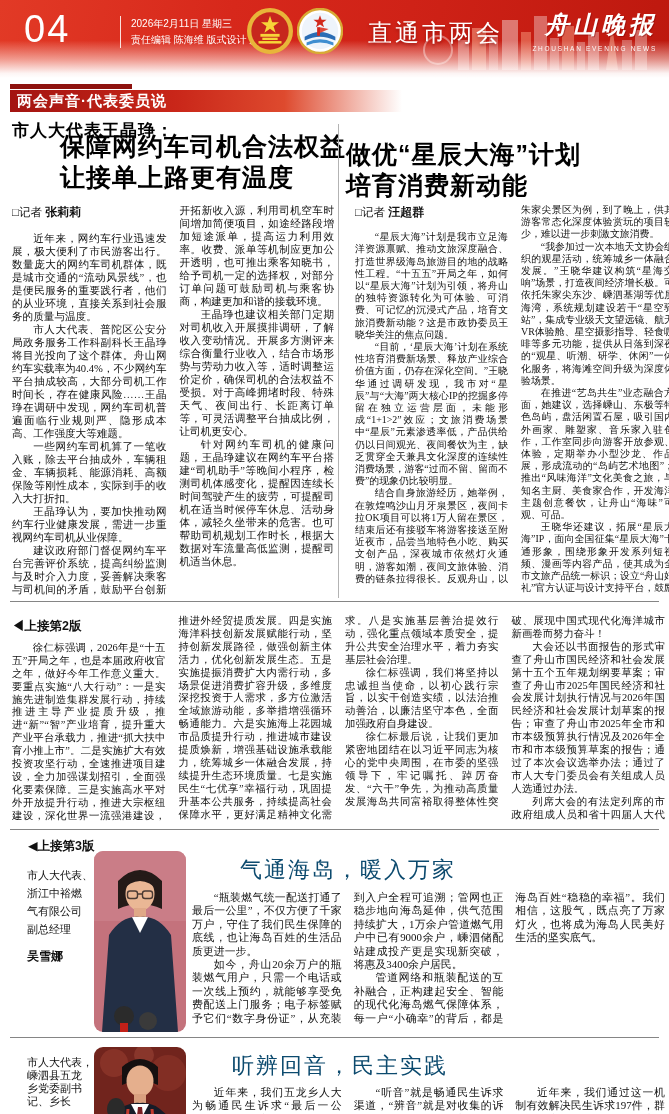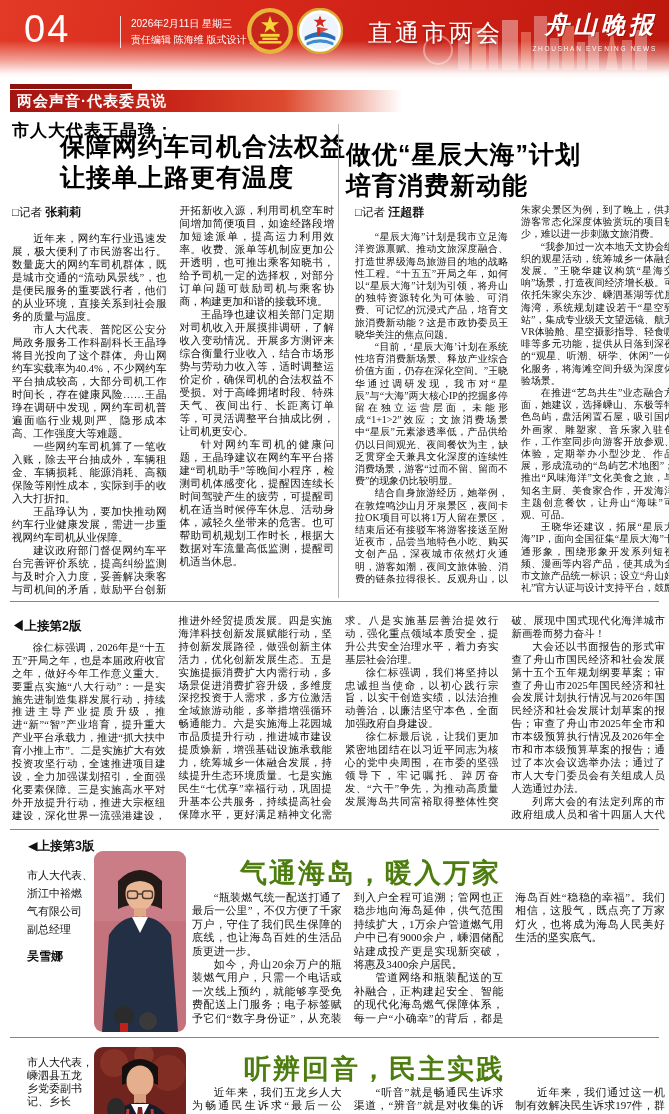--- a/index.html
+++ b/index.html
@@ -49,21 +49,21 @@
   .cont2{left:12px;top:615px;width:653px;height:212px;columns:4;font-size:10.4px;line-height:12.9px;}
   .cont-label{font-family:Liberation Sans, sans-serif;font-weight:bold;font-size:12.5px;
     text-indent:0;margin:5px 0 9px 0;}
   .cont-label3{position:absolute;left:28px;top:838px;font-weight:bold;font-size:12.5px;}
 
   
   .caption{position:absolute;width:70px;font-size:11px;line-height:18px;color:#111;}
   .caption .nm{display:block;font-weight:bold;font-size:12px;margin-top:9px;}
   .photo{position:absolute;width:92px;height:181px;border-radius:9px;overflow:hidden;}
   .photo svg{display:block;}
-  .sub-title{position:absolute;font-size:27px;font-weight:700;letter-spacing:2px;color:#4d7c0f;}
+  .sub-title{position:absolute;font-size:22px;font-weight:400;letter-spacing:2px;color:#0c4a6e;}
   .body-gas{left:192px;top:891px;width:473px;height:142px;columns:3;column-gap:12px;font-size:10.9px;line-height:13.4px;}
   .body-voice{left:192px;top:1086px;width:473px;height:92px;columns:3;column-gap:12px;font-size:10.9px;line-height:13.4px;}
   .cap-gas{left:27px;top:866px;}
   .cap-voice{left:27px;top:1056px;line-height:13px;}
 </style>
 </head>
 <body>
 
 <div class="page">
 
@@ -223,20 +223,20 @@
       <rect x="40" y="47" width="12" height="11" fill="#d9a07f"></rect>
       <path d="M6 181 L14 74 Q30 54 46 56 Q62 54 78 74 L86 181 Z" fill="#161c28"></path>
       <polygon points="37,57 46,74 55,57" fill="#fff"></polygon>
       <polygon points="44,60 48,60 51,86 41,86" fill="#7a1f24"></polygon>
       <line x1="34" y1="62" x2="30" y2="110" stroke="#c23b2e" stroke-width="3"></line>
       <line x1="58" y1="62" x2="62" y2="110" stroke="#c23b2e" stroke-width="3"></line>
       <ellipse cx="22" cy="62" rx="9" ry="11" fill="#2a2a2a"></ellipse>
       <rect x="17" y="72" width="9" height="30" fill="#3c3c3c"></rect>
     </svg>
   </div>
-  <div class="sub-title sans" style="left:244px;top:1051px;">听辨回音，民主实践</div>
+  <div class="sub-title sans" style="left:232px;top:1051px;">听辨回音，民主实践</div>
   <div class="art-body body-voice">
     <p>近年来，我们五龙乡人大为畅通民生诉求“最后一公里”，联动政府常态化解决群众“急难愁盼”问题，探索实施了“三音”工作法。</p>
     <p>“听音”就是畅通民生诉求渠道，“辨音”就是对收集的诉求进行梳理、分类、流转；“回音”就是限定工单的办理时限节点，并联动给予多方平台监督，确保工单件件有着落。</p>
     <p>近年来，我们通过这一机制有效解决民生诉求197件，群众满意率也达到了99.3%。这也充分说明，“三音”工作法不是一个抽象的概念，而是实实在在地把“民有所呼”转化为“我有所为”的生动实践。下一步，我们将继续用好“三音”工作法，用心用情解决好群众身边的关键小事，让海岛人民美好生活的成色更足。</p>
   </div>
 
 </div>
 
 </body></html>

